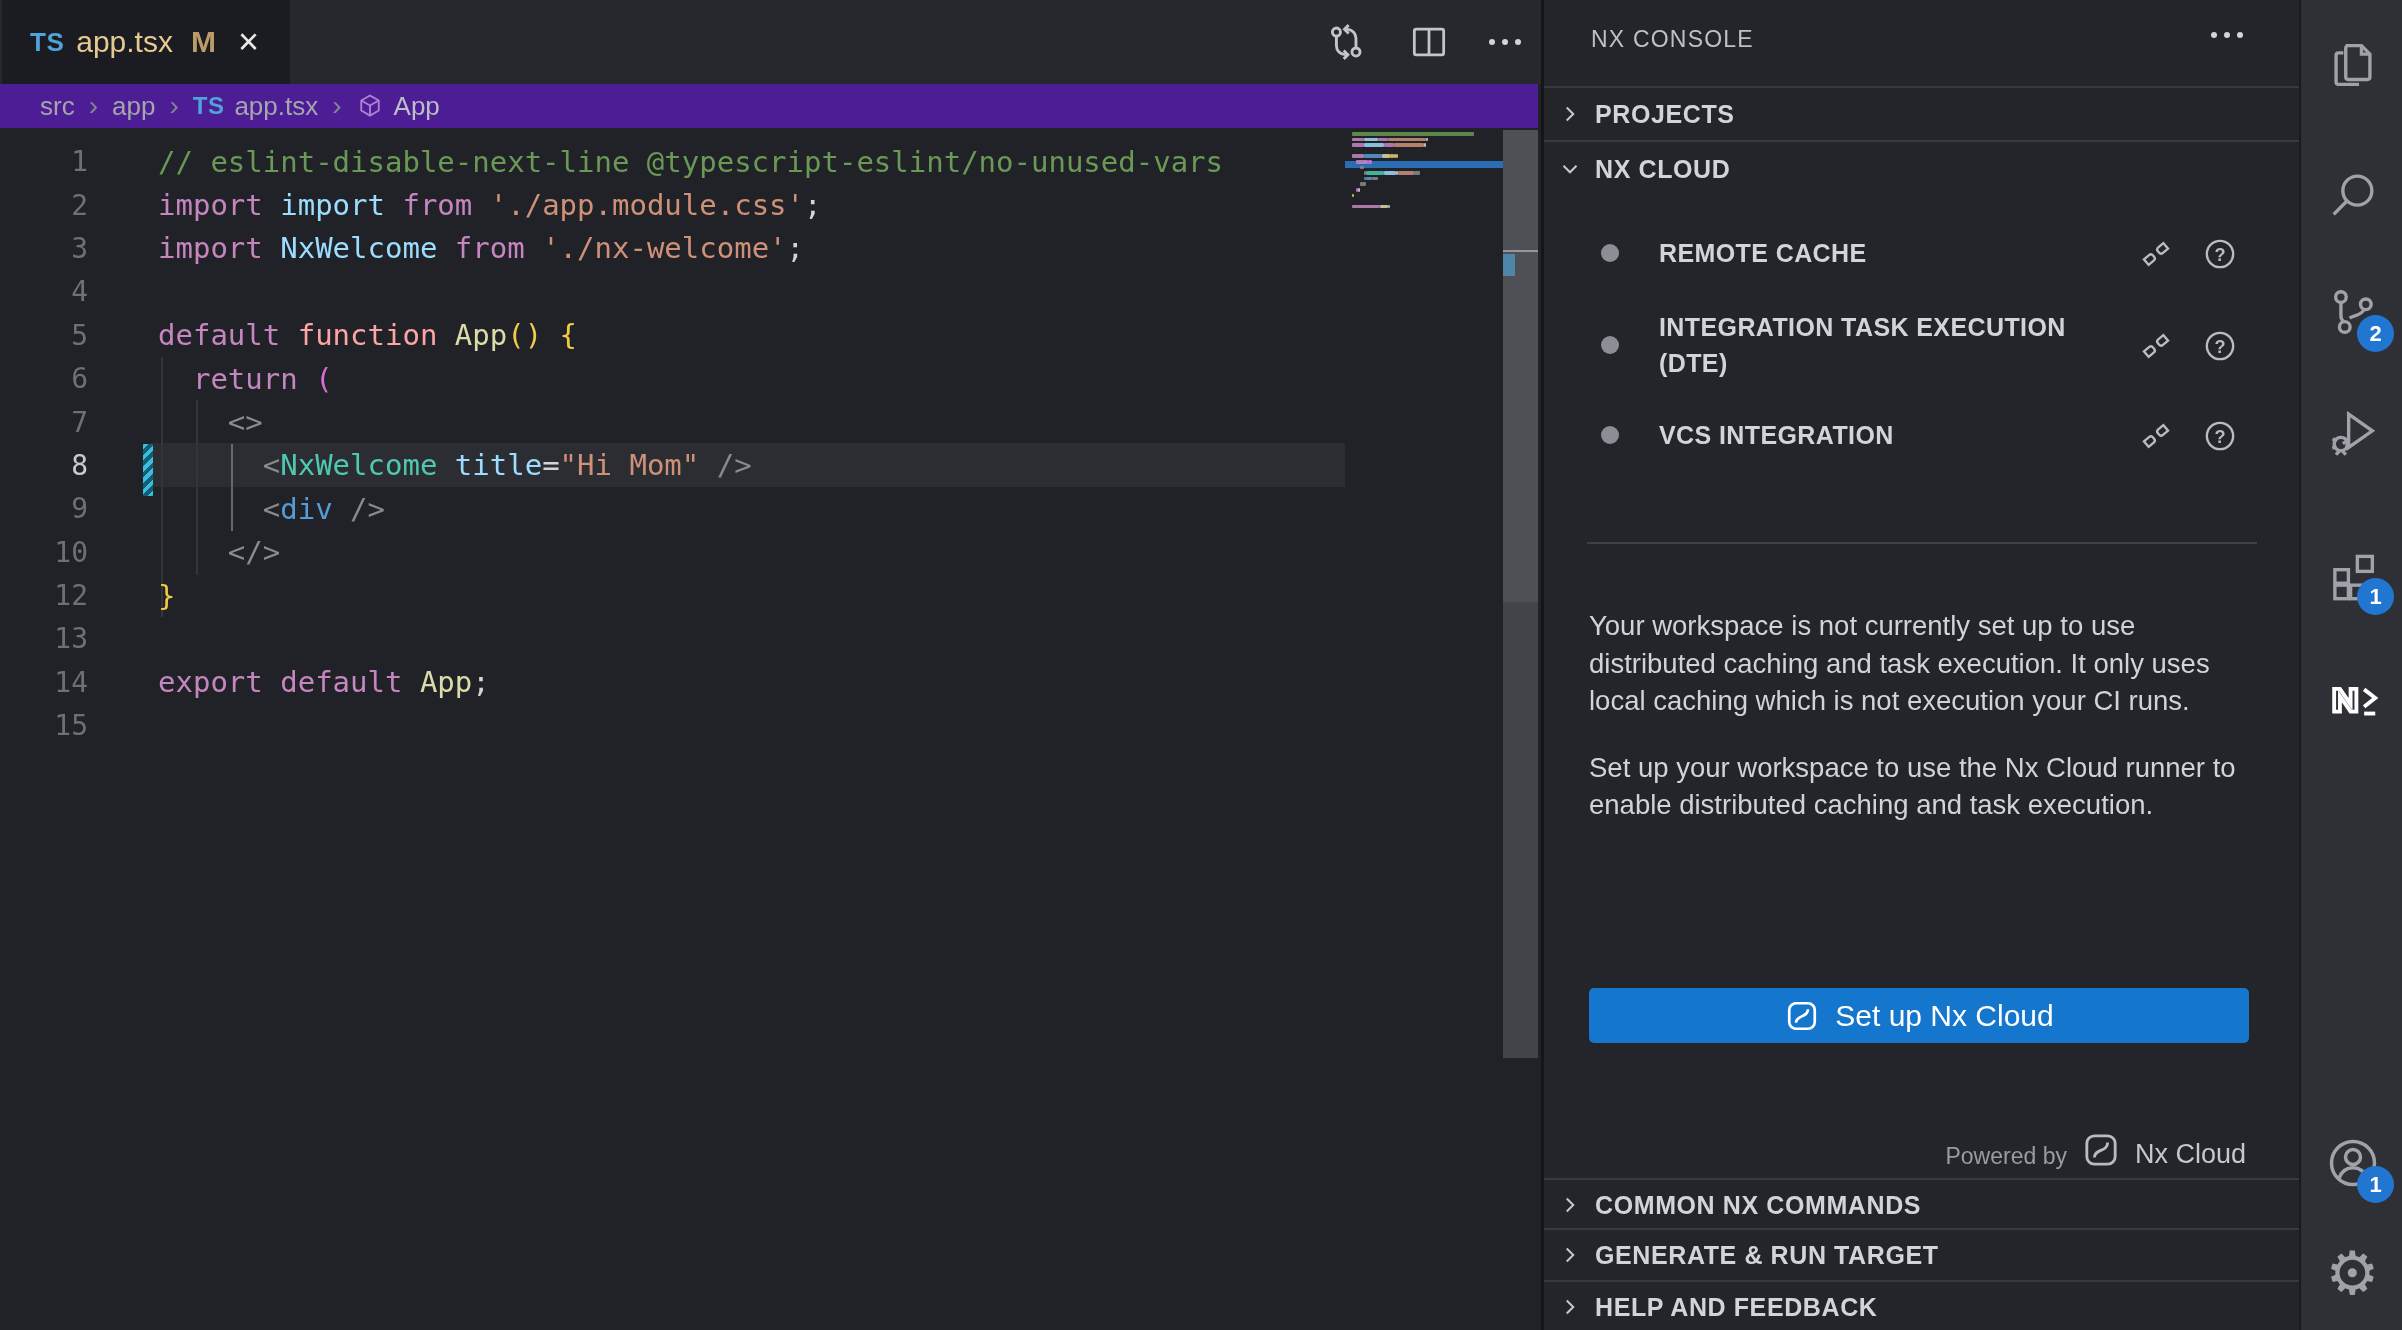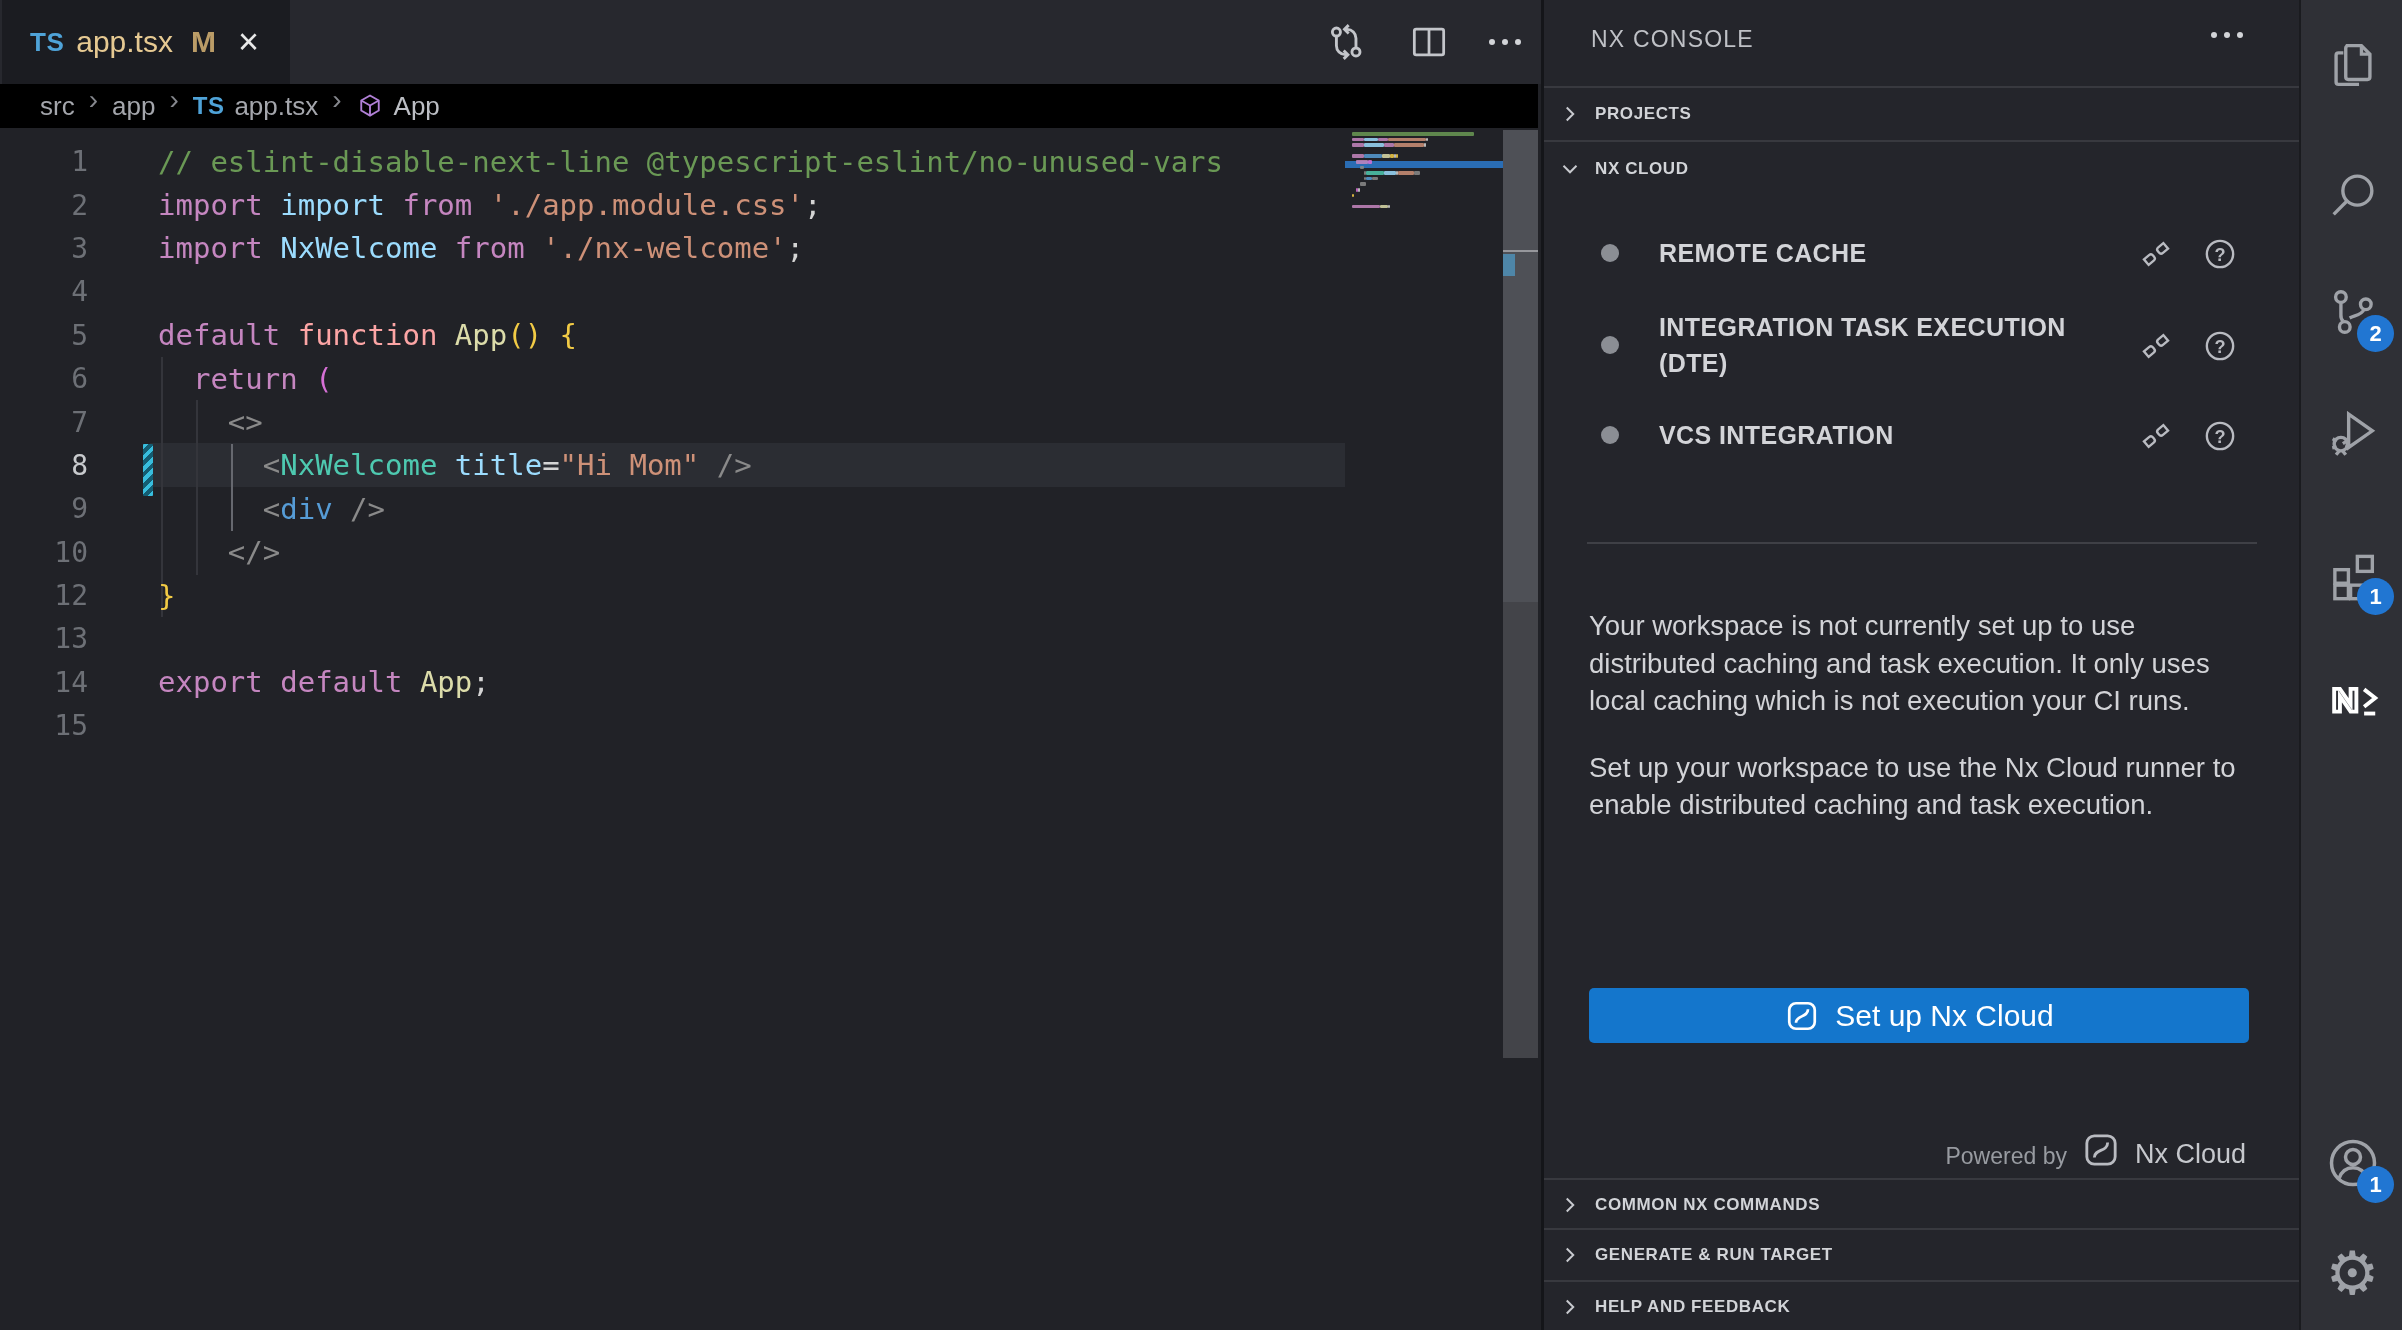--- a/index.html
+++ b/index.html
@@ -11,21 +11,21 @@
   .editor-group { position:absolute; left:0; top:0; width:1541px; height:1330px; background:#212227; }
   .tabbar { position:absolute; left:0; top:0; width:1541px; height:84px; background:#27282e; }
   .tab { position:absolute; left:2px; top:0; width:288px; height:84px; background:#1b1c21; display:flex; align-items:center; padding-left:28px; }
   .ts-mini { color:#4fa3d8; font-weight:bold; font-size:26px; letter-spacing:0.5px; margin-right:12px; }
   .tab-title { color:#e6c992; font-size:30px; }
   .tab-mod { color:#bb9c67; font-size:30px; font-weight:bold; margin-left:18px; }
   .tab-close { color:#e8e8e8; font-size:36px; margin-left:22px; line-height:1; cursor:default; }
   .editor-actions { position:absolute; right:20px; top:0; height:84px; display:flex; align-items:center; gap:38px; color:#c3c5ca; }
   .editor-actions svg { display:block; }
 
-  .breadcrumb { position:absolute; left:0; top:84px; width:1538px; height:44px; background:#000000; display:flex; padding-left:40px; font-size:26px; color:#a4a6ac; gap:14px; }
+  .breadcrumb { position:absolute; left:0; top:84px; width:1538px; height:44px; background:#4c1d95; display:flex; align-items:center; padding-left:40px; font-size:26px; color:#a4a6ac; gap:14px; }
   .breadcrumb .sep { color:#85878d; font-size:28px; }
   .breadcrumb .bc-item { display:flex; align-items:center; gap:10px; }
   .breadcrumb .ts-mini { font-size:24px; margin-right:0; }
 
   
   .editor-area { position:absolute; left:0; top:128px; width:1541px; height:1202px; }
   .cur-line-band { position:absolute; left:150px; top:315px; width:1195px; height:44px; background:#2b2d33; }
   .gutter-mod { position:absolute; left:143px; top:316px; width:10px; height:52px;
      background:repeating-linear-gradient(135deg,#38bede 0 4px,#145d72 4px 8px); border-radius:1px; }
   .iguide { position:absolute; width:2px; background:#34353b; }
@@ -53,21 +53,21 @@
   
   .panel { position:absolute; left:1541px; top:0; width:758px; height:1330px; background:#24252b; border-left:3px solid #141519; }
   .panel-header { position:absolute; left:47px; top:26px; font-size:23px; letter-spacing:1.2px; color:#bfc1c6; }
   .panel-more { position:absolute; right:56px; top:32px; display:flex; gap:7px; }
   .panel-more i, .dots i { width:6px; height:6px; border-radius:50%; background:#d2d4d8; }
   .dots { display:flex; gap:7px; }
 
   .divider { position:absolute; left:0; width:758px; height:2px; background:#38393f; }
   .sec-row { position:absolute; left:0; width:758px; display:flex; align-items:center; color:#d2d4d8; }
   .sec-chevron { margin-left:13px; display:flex; }
-  .sec-label { margin-left:12px; font-size:17px; font-weight:bold; letter-spacing:0.6px; }
+  .sec-label { margin-left:12px; font-size:25px; font-weight:bold; letter-spacing:0.6px; }
 
   .nx-item { position:absolute; left:0; width:758px; }
   .nx-dot { position:absolute; left:57px; top:50%; margin-top:-9px; width:18px; height:18px; border-radius:50%; background:#8b8e94; }
   .nx-item-label { position:absolute; left:115px; top:50%; transform:translateY(-50%); width:480px; font-size:25px; font-weight:bold; letter-spacing:0.4px; color:#d3d4d8; line-height:36px; }
   .nx-icon { position:absolute; top:50%; margin-top:-18px; color:#b9bbc1; }
   .nx-icon.link { left:593px; }
   .nx-icon.help { left:657px; }
 
   .nx-divider { position:absolute; left:43px; top:542px; width:670px; height:2px; background:#3f4046; }
 

